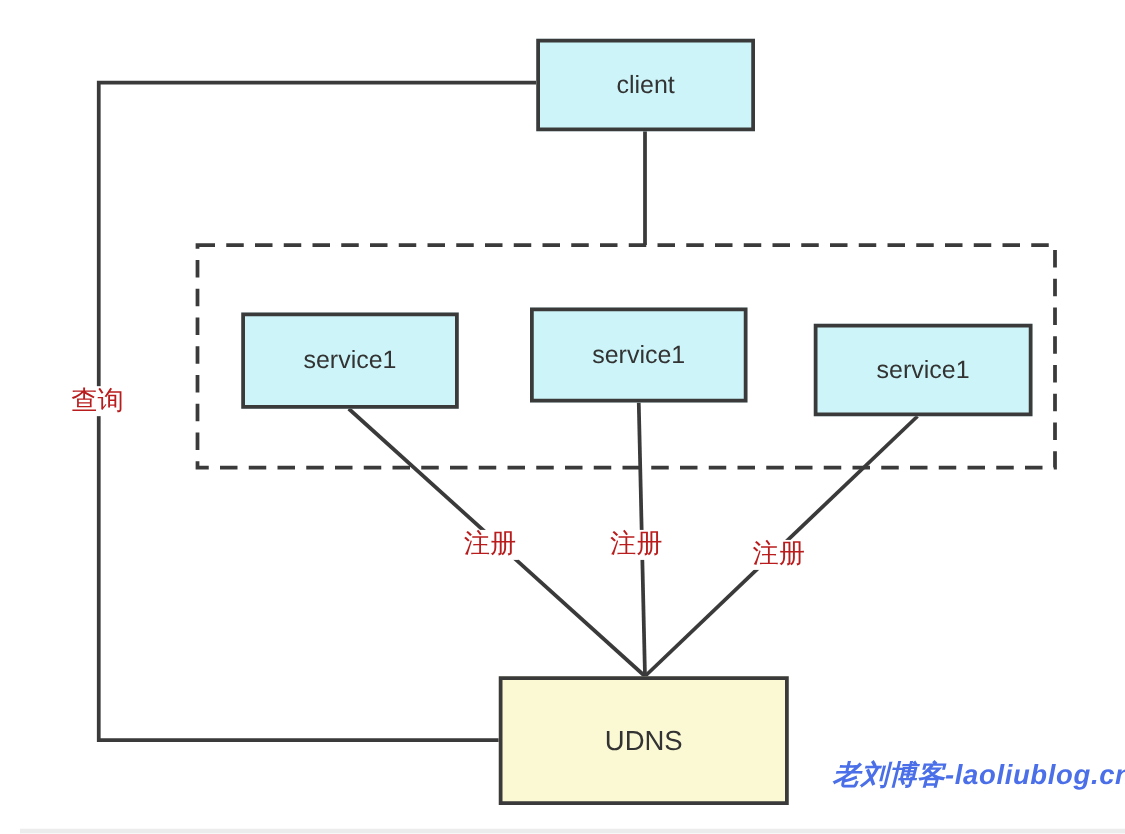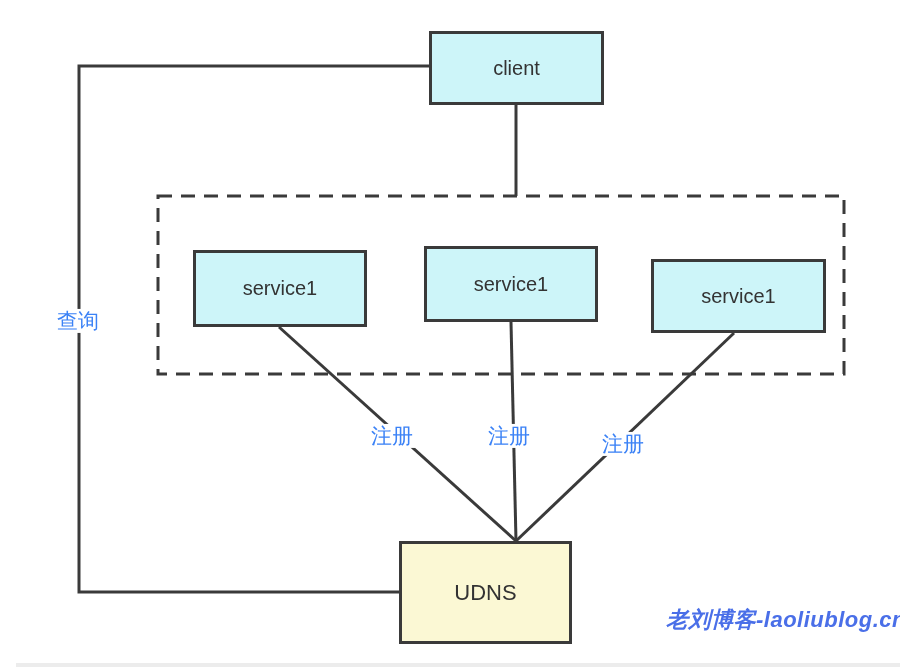--- a/index.html
+++ b/index.html
@@ -31,28 +31,28 @@
     color: #333333;
     font-size: 20px;
   }
   .node.cyan { background: #cdf5f9; }
   .node.yellow { background: #fbf8d4; }
 
   .node-client   { left: 413px; top: 31px;  width: 175px; height: 74px; }
   .node-service-a{ left: 177px; top: 250px; width: 174px; height: 77px; }
   .node-service-b{ left: 408px; top: 246px; width: 174px; height: 76px; }
   .node-service-c{ left: 635px; top: 259px; width: 175px; height: 74px; }
-  .node-udns     { left: 383px; top: 541px; width: 173px; height: 103px; font-size: 22px; }
+  .node-udns     { left: 383px; top: 541px; width: 232px; height: 103px; font-size: 22px; }
 
   .edge-label {
     position: absolute;
     transform: translate(-50%, -50%);
     background: #ffffff;
     padding: 0 2px;
-    color: #3b82f6;
+    color: #b91c1c;
     font-size: 21px;
     white-space: nowrap;
     line-height: 1.15;
   }
   .label-query      { left: 62px;  top: 321px; }
   .label-register-a { left: 376px; top: 436px; }
   .label-register-b { left: 493px; top: 436px; }
   .label-register-c { left: 607px; top: 444px; }
 
   .watermark {

